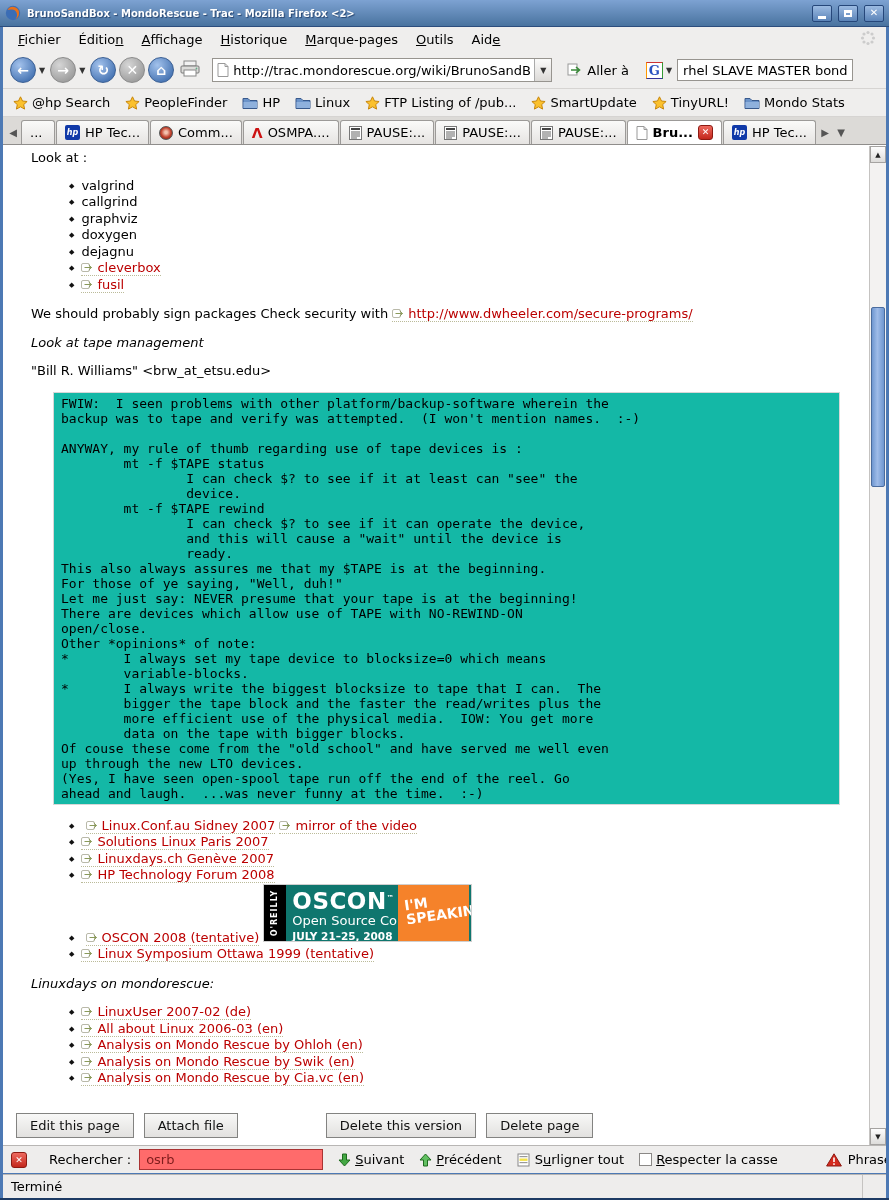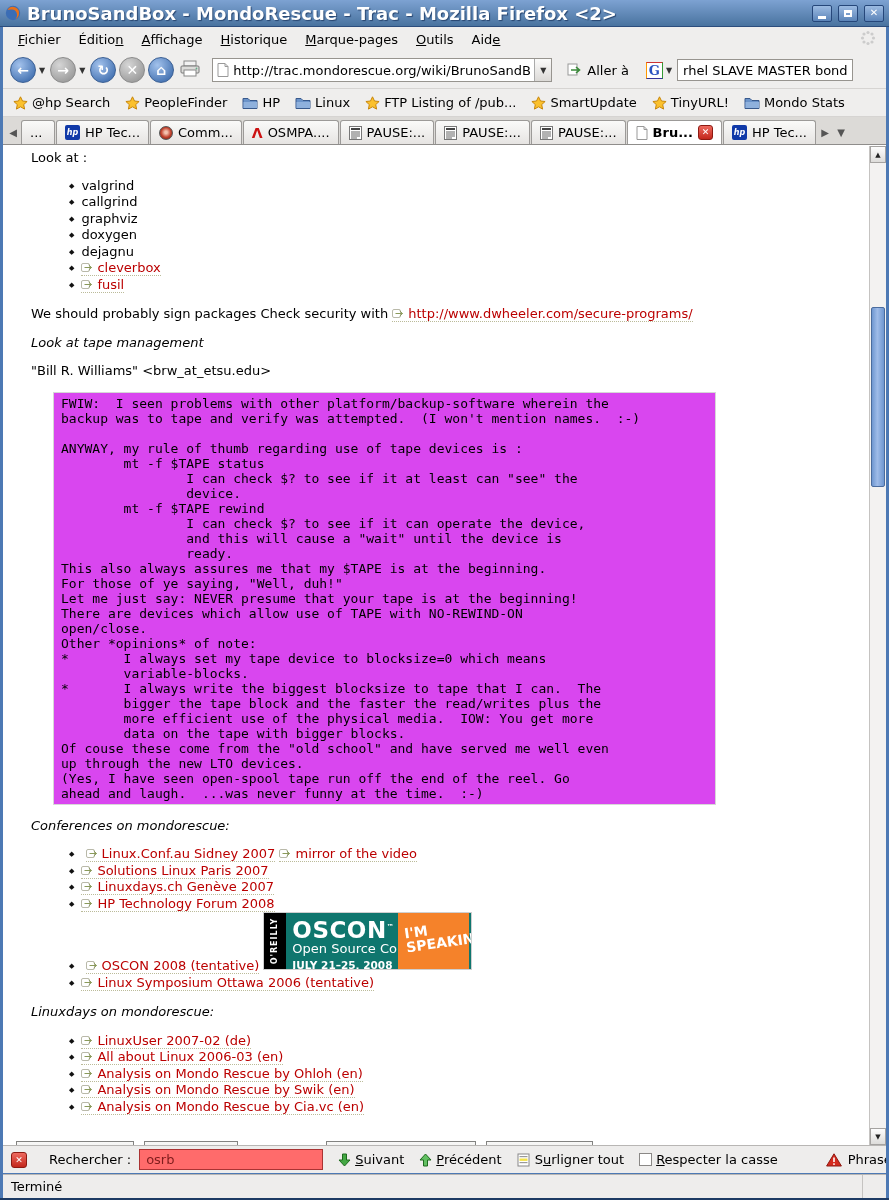--- a/index.html
+++ b/index.html
@@ -13,21 +13,21 @@
     position:relative;overflow:hidden;
     border-bottom:2px solid #1d3a63;
   }
   
   .titlebar{
     height:27px;flex:none;display:flex;align-items:center;gap:6px;
     padding:0 5px;
     background:linear-gradient(#7da2d2,#49739f);
     border-bottom:1px solid #2c4d7d;
   }
-  .title-text{color:#fff;font-weight:bold;font-size:18px;text-shadow:1px 1px 1px #27456f;flex:1;
+  .title-text{color:#fff;font-weight:bold;font-size:10px;text-shadow:1px 1px 1px #27456f;flex:1;
     white-space:nowrap;overflow:hidden;}
   .wbtn{width:20px;height:17px;border:1px solid #26477a;border-radius:2px;
     background:linear-gradient(#9cbbe2,#5b84b8);display:flex;align-items:center;justify-content:center;
     color:#fff;font-weight:bold;font-size:10px;line-height:1;}
   .glyph-min{width:8px;height:3px;background:#fff;margin-top:8px;}
   .glyph-max{width:8px;height:7px;border:2px solid #fff;border-top-width:3px;}
   
   .frame{flex:1;margin:0 3px 1px 3px;display:flex;flex-direction:column;background:#efeeed;min-height:0;}
   
   .menubar{height:25px;flex:none;display:flex;align-items:center;padding:0 6px;background:#efeeed;}
@@ -78,21 +78,21 @@
   
   .content{flex:1;position:relative;background:#fff;min-height:0;overflow:hidden;border-top:1px solid #fff;}
   .page{position:absolute;inset:0 17px 0 0;overflow:hidden;padding:4px 10px 0 28px;line-height:15.5px;}
   .page p{margin:13px 0;}
   .page .em{font-style:italic;}
   .page ul{margin:12px 0;padding-left:38px;list-style:none;}
   .page li{line-height:15.5px;}
   .page li::before{content:"◆";font-size:7px;vertical-align:2px;margin-right:7px;color:#111;}
   a.wlink{color:#b00;text-decoration:none;border-bottom:1px dotted #bb9;cursor:pointer;}
   a.wlink svg{margin-right:3px;}
-  .prewrap{margin:13px 0 13px 22px;width:663px;background:#d946ef;border:1px solid #d7d7d7;
+  .prewrap{margin:13px 0 13px 22px;width:787px;background:#14b8a6;border:1px solid #d7d7d7;
     padding:3px 7px;}
   .prewrap pre{margin:0;font-family:"DejaVu Sans Mono","Liberation Mono",monospace;
     font-size:13px;line-height:15px;white-space:pre;}
   
   .oscon{display:inline-block;width:209px;height:58px;overflow:hidden;vertical-align:baseline;
     margin-left:4px;border:1px solid #cfcfcf;background:#0f766e;white-space:nowrap;font-style:normal;}
   .oscon .strip{display:inline-block;vertical-align:top;width:22px;height:100%;background:#000;
     color:#fff;position:relative;}
   .oscon .strip span{position:absolute;left:3px;top:50%;transform:translateY(-50%) rotate(180deg);
     writing-mode:vertical-rl;font-size:8px;font-weight:bold;letter-spacing:1px;}
@@ -403,21 +403,20 @@
 *       I always write the biggest blocksize to tape that I can.  The
         bigger the tape block and the faster the read/writes plus the
         more efficient use of the physical media.  IOW: You get more
         data on the tape with bigger blocks.
 Of couse these come from the "old school" and have served me well even
 up through the new LTO devices.
 (Yes, I have seen open-spool tape run off the end of the reel. Go
 ahead and laugh.  ...was never funny at the time.  :-)</pre>
         </div>
 
-        <p class="em">Conferences on mondorescue:</p>
         <ul>
           <li>
             <a class="wlink"><svg class="ext" width="13" height="9" viewBox="0 0 13 9">
                   <rect x="0.5" y="0.5" width="8" height="8" rx="1.5" fill="none" stroke="#b9b9a9"></rect>
                   <path d="M3.5 4.5h7m-2.8-2.6 2.8 2.6-2.8 2.6" fill="none" stroke="#8a9a5a"></path>
                 </svg><span>Linux.Conf.au Sidney 2007</span></a>
             <a class="wlink"><svg class="ext" width="13" height="9" viewBox="0 0 13 9">
                   <rect x="0.5" y="0.5" width="8" height="8" rx="1.5" fill="none" stroke="#b9b9a9"></rect>
                   <path d="M3.5 4.5h7m-2.8-2.6 2.8 2.6-2.8 2.6" fill="none" stroke="#8a9a5a"></path>
                 </svg><span>mirror of the video</span></a>
@@ -436,21 +435,21 @@
                 </svg><span>HP Technology Forum 2008</span></a></li>
           <li>
             <a class="wlink"><svg class="ext" width="13" height="9" viewBox="0 0 13 9">
                   <rect x="0.5" y="0.5" width="8" height="8" rx="1.5" fill="none" stroke="#b9b9a9"></rect>
                   <path d="M3.5 4.5h7m-2.8-2.6 2.8 2.6-2.8 2.6" fill="none" stroke="#8a9a5a"></path>
                 </svg><span>OSCON 2008 (tentative)</span></a><span class="oscon"><span class="strip"><span>O'REILLY</span></span><span class="mid"><span class="big"><span>OSCON</span><sup>™</sup></span><br><span class="sub">Open Source Convention</span><br><span class="dates">JULY 21–25, 2008</span></span><span class="spk"><span class="tilt"><span>I'M</span><br><span>SPEAKING</span></span></span></span>
           </li>
           <li><a class="wlink"><svg class="ext" width="13" height="9" viewBox="0 0 13 9">
                   <rect x="0.5" y="0.5" width="8" height="8" rx="1.5" fill="none" stroke="#b9b9a9"></rect>
                   <path d="M3.5 4.5h7m-2.8-2.6 2.8 2.6-2.8 2.6" fill="none" stroke="#8a9a5a"></path>
-                </svg><span>Linux Symposium Ottawa 2006 (tentative)</span></a></li>
+                </svg><span>Linux Symposium Ottawa 1999 (tentative)</span></a></li>
         </ul>
 
         <p class="em">Linuxdays on mondorescue:</p>
         <ul>
           <li><a class="wlink"><svg class="ext" width="13" height="9" viewBox="0 0 13 9">
                   <rect x="0.5" y="0.5" width="8" height="8" rx="1.5" fill="none" stroke="#b9b9a9"></rect>
                   <path d="M3.5 4.5h7m-2.8-2.6 2.8 2.6-2.8 2.6" fill="none" stroke="#8a9a5a"></path>
                 </svg><span>LinuxUser 2007-02 (de)</span></a></li>
           <li><a class="wlink"><svg class="ext" width="13" height="9" viewBox="0 0 13 9">
                   <rect x="0.5" y="0.5" width="8" height="8" rx="1.5" fill="none" stroke="#b9b9a9"></rect>

